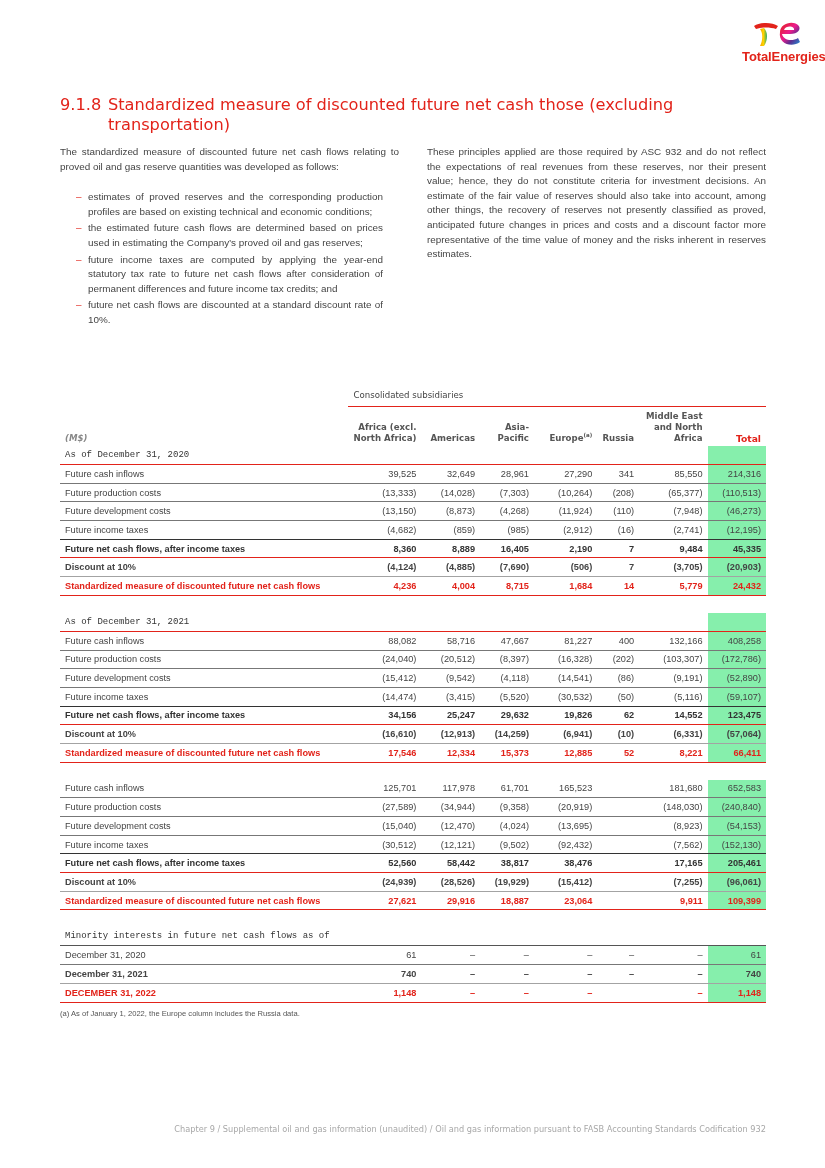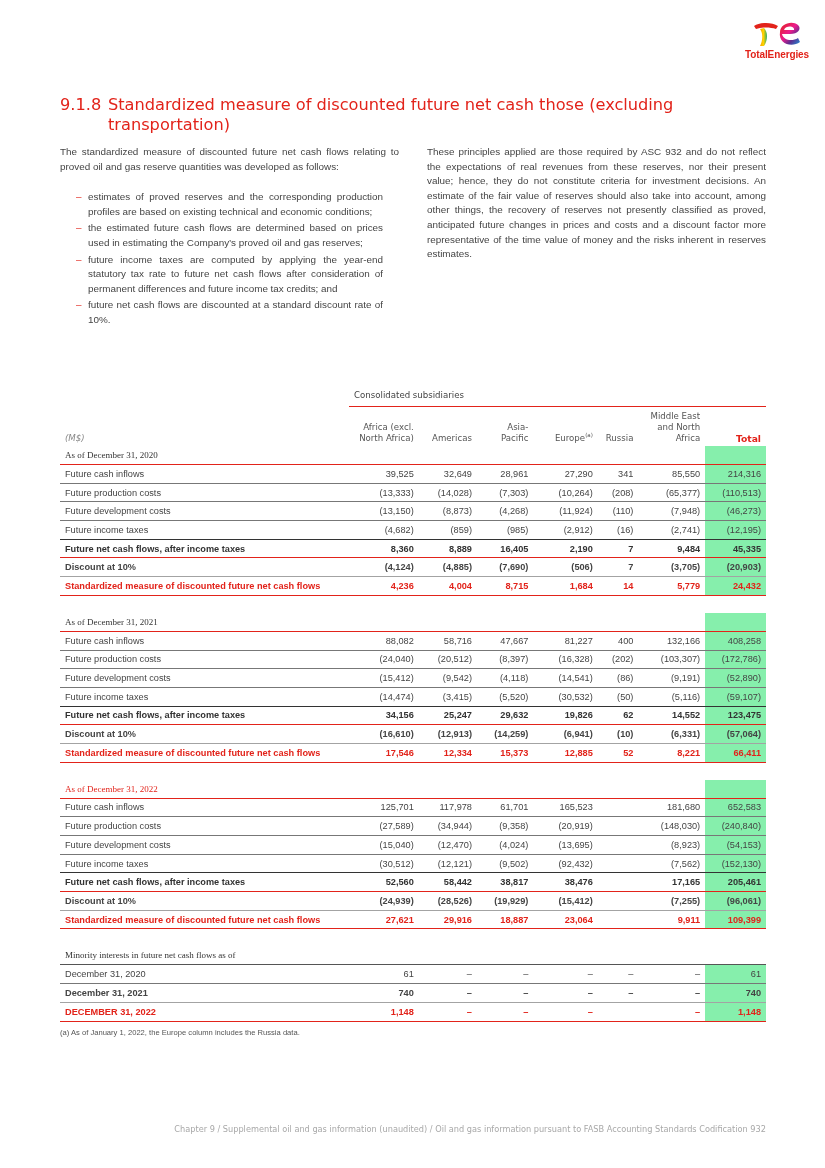--- a/index.html
+++ b/index.html
@@ -1,48 +1,48 @@
 <!DOCTYPE html>
 <html><head>
 <meta charset="utf-8">
 <style>
   html, body { margin: 0; padding: 0; background: #ffffff; }
   body { width: 825px; height: 1168px; position: relative; overflow: hidden;
          font-family: "Liberation Sans", sans-serif; color: #3c3c3c; }
   .logo { position: absolute; left: 742px; top: 18px; width: 70px; height: 48px; }
   .logo svg { display: block; margin: 0 auto; }
-  .logo-text { font-size: 10px; font-weight: bold; color: #e2231a; text-align: center; margin-top: 1px; letter-spacing: -0.1px; }
+  .logo-text { font-size: 13px; font-weight: bold; color: #e2231a; text-align: center; margin-top: 1px; letter-spacing: -0.1px; }
 
   .title { position: absolute; left: 60px; top: 95px; width: 700px; color: #e2231a;
            font-family: "DejaVu Sans", sans-serif; font-size: 16.2px; line-height: 20px; font-weight: normal; }
   .title .num { display: inline-block; width: 48px; }
   .title .line2 { padding-left: 48px; }
 
   .col { position: absolute; top: 145px; width: 339px; font-size: 9.9px; line-height: 14.6px; text-align: justify; color: #444; }
   .col.left { left: 60px; }
   .col.right { left: 427px; }
   .col p { margin: 0 0 4px 0; }
   .bullets { list-style: none; margin: 16px; padding: 0; }
   .bullets li { position: relative; padding-left: 12px; margin-bottom: 2px; }
   .bullets li::before { content: "–"; color: #e2231a; position: absolute; left: 0; top: 0; }
 
   .table-wrap { position: absolute; left: 60px; top: 388px; width: 706px; }
   table { border-collapse: collapse; width: 706px; font-size: 9.2px; }
   td, th { padding: 0 5px; height: 17.7px; white-space: nowrap; }
-  th { font-family: "DejaVu Sans", sans-serif; font-weight: normal; font-size: 8.6px; color: #555; }
+  th { font-family: "DejaVu Sans", sans-serif; font-weight: bold; font-size: 8.6px; color: #555; }
   .num-c { text-align: right; }
   .c-label { width: 290px; text-align: left; }
   .c1 { width: 62px; } .c2 { width: 52px; } .c3 { width: 52px; } .c4 { width: 62px; } .c5 { width: 32px; } .c6 { width: 60px; } .c7 { width: 56px; }
   .shade { background: #86efac; }
   .hdr-group td { height: 14px; text-align: left; font-family: "DejaVu Sans", sans-serif; font-size: 8.6px; color: #444; padding-bottom: 4px; }
   .hdr-group .grp { border-bottom: 1.5px solid #e2231a; }
   .hdr-cols th { vertical-align: bottom; line-height: 11px; padding-top: 4px; padding-bottom: 2px; text-align: right; }
   .hdr-cols th.unit { text-align: left; font-style: italic; color: #888; }
   .hdr-cols th.total { color: #e2231a; font-weight: bold; font-size: 9.2px; }
-  .sect td { font-family: Liberation Serif, serif; font-size: 9px; color: #333; height: 18px; border-bottom: 1.5px solid #e2231a; }
+  .sect td { font-family: Liberation Mono, monospace; font-size: 9px; color: #333; height: 18px; border-bottom: 1.5px solid #e2231a; }
   .sect.red td { color: #e2231a; }
   .sect.dark td { border-bottom: 1.5px solid #555; }
   .row td { border-bottom: 1px solid #777; color: #444; }
   .row.bold td { font-weight: bold; color: #333; border-bottom: 1px solid #e2231a; }
   .row.pre-bold td { border-bottom: 1.5px solid #333; }
   .row.pre-red td { border-bottom: 1px solid #a3a3a3; font-weight: bold; }
   .row.red td { color: #e2231a; font-weight: bold; border-bottom: 1.5px solid #e2231a; }
   .spacer td { height: 17px; border: none; }
   .dash { color: #999; }
   .row.red .dash { color: #e2231a; }
@@ -271,30 +271,20 @@
           <td class="num-c">12,334</td>
           <td class="num-c">15,373</td>
           <td class="num-c">12,885</td>
           <td class="num-c">52</td>
           <td class="num-c">8,221</td>
           <td class="num-c shade">66,411</td>
         </tr>
         <tr class="spacer">
           <td colspan="8"></td>
         </tr>
-        <tr class="sect red">
-          <td class="c-label">As of December 31, 2022</td>
-          <td></td>
-          <td></td>
-          <td></td>
-          <td></td>
-          <td></td>
-          <td></td>
-          <td class="shade"></td>
-        </tr>
         <tr class="row">
           <td class="c-label">Future cash inflows</td>
           <td class="num-c">125,701</td>
           <td class="num-c">117,978</td>
           <td class="num-c">61,701</td>
           <td class="num-c">165,523</td>
           <td class="num-c"></td>
           <td class="num-c">181,680</td>
           <td class="num-c shade">652,583</td>
         </tr>

